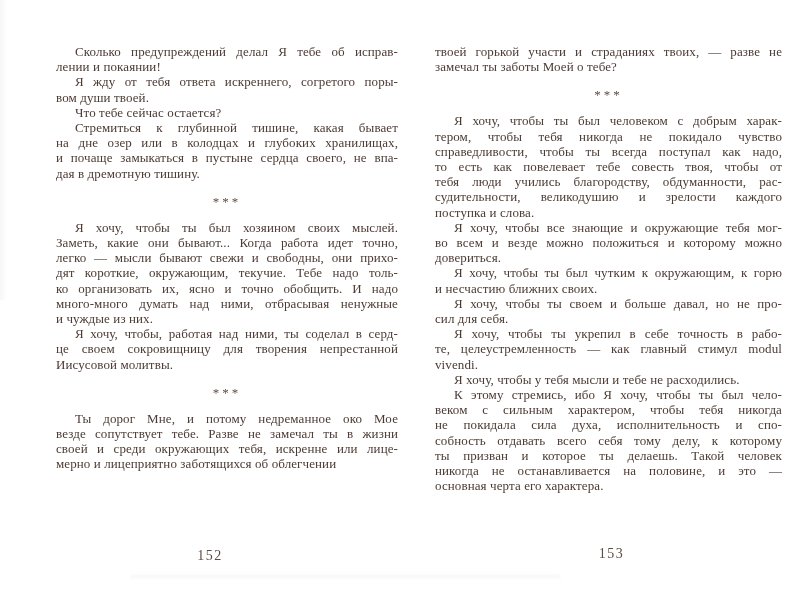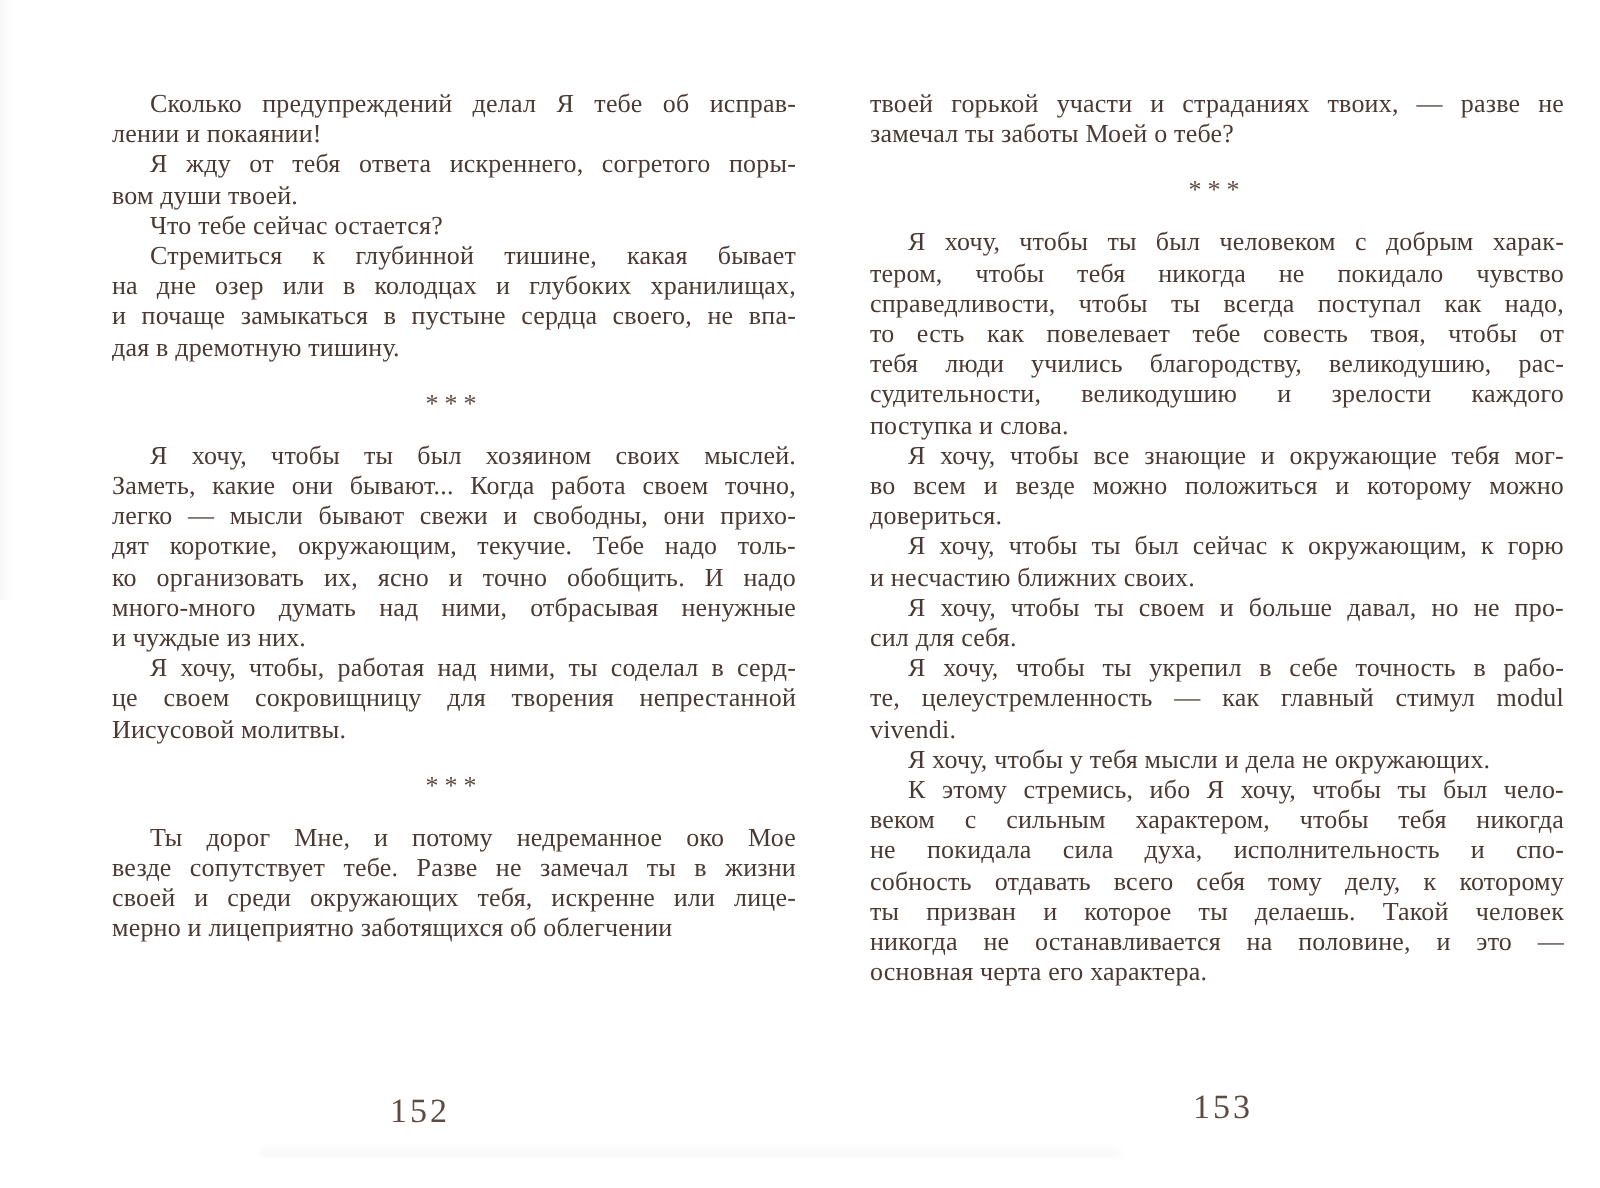--- a/index.html
+++ b/index.html
@@ -41,21 +41,21 @@
     color: var(--ink-soft);
     font-size: 13px;
     line-height: 15px;
     margin: 13px 0 11px 0;
   }
   .page-number {
     position: absolute;
     left: 0;
     width: 100%;
     text-align: center;
-    font-size: 17px;
+    font-size: 14px;
     letter-spacing: 1.5px;
     color: var(--ink-soft);
   }
   .page-left  .page-number { top: 504px; transform: translateX(-17px); }
   .page-right .page-number { top: 502px; transform: translateX(3px); }
   
   .scan-shade-bottom {
     position: absolute;
     left: 130px; top: 575px;
     width: 430px; height: 3px;
@@ -91,21 +91,21 @@
         </div>
         <div class="paragraph">
           <div class="line first">Стремиться к глубинной тишине, какая бывает</div>
           <div class="line">на дне озер или в колодцах и глубоких хранилищах,</div>
           <div class="line">и почаще замыкаться в пустыне сердца своего, не впа-</div>
           <div class="line last">дая в дремотную тишину.</div>
         </div>
         <div class="separator">***</div>
         <div class="paragraph">
           <div class="line first">Я хочу, чтобы ты был хозяином своих мыслей.</div>
-          <div class="line">Заметь, какие они бывают... Когда работа своем точно,</div>
+          <div class="line">Заметь, какие они бывают... Когда работа идет точно,</div>
           <div class="line">легко — мысли бывают свежи и свободны, они прихо-</div>
           <div class="line">дят короткие, окружающим, текучие. Тебе надо толь-</div>
           <div class="line">ко организовать их, ясно и точно обобщить. И надо</div>
           <div class="line">много-много думать над ними, отбрасывая ненужные</div>
           <div class="line last">и чуждые из них.</div>
         </div>
         <div class="paragraph">
           <div class="line first">Я хочу, чтобы, работая над ними, ты соделал в серд-</div>
           <div class="line">це своем сокровищницу для творения непрестанной</div>
           <div class="line last">Иисусовой молитвы.</div>
@@ -126,44 +126,44 @@
         <div class="paragraph">
           <div class="line">твоей горькой участи и страданиях твоих, — разве не</div>
           <div class="line last">замечал ты заботы Моей о тебе?</div>
         </div>
         <div class="separator">***</div>
         <div class="paragraph">
           <div class="line first">Я хочу, чтобы ты был человеком с добрым харак-</div>
           <div class="line">тером, чтобы тебя никогда не покидало чувство</div>
           <div class="line">справедливости, чтобы ты всегда поступал как надо,</div>
           <div class="line">то есть как повелевает тебе совесть твоя, чтобы от</div>
-          <div class="line">тебя люди учились благородству, великодушию, рас-</div>
+          <div class="line">тебя люди учились благородству, обдуманности, рас-</div>
           <div class="line">судительности, великодушию и зрелости каждого</div>
           <div class="line last">поступка и слова.</div>
         </div>
         <div class="paragraph">
           <div class="line first">Я хочу, чтобы все знающие и окружающие тебя мог-</div>
           <div class="line">во всем и везде можно положиться и которому можно</div>
           <div class="line last">довериться.</div>
         </div>
         <div class="paragraph">
-          <div class="line first">Я хочу, чтобы ты был сейчас к окружающим, к горю</div>
+          <div class="line first">Я хочу, чтобы ты был чутким к окружающим, к горю</div>
           <div class="line last">и несчастию ближних своих.</div>
         </div>
         <div class="paragraph">
           <div class="line first">Я хочу, чтобы ты своем и больше давал, но не про-</div>
           <div class="line last">сил для себя.</div>
         </div>
         <div class="paragraph">
           <div class="line first">Я хочу, чтобы ты укрепил в себе точность в рабо-</div>
           <div class="line">те, целеустремленность — как главный стимул modul</div>
           <div class="line last">vivendi.</div>
         </div>
         <div class="paragraph">
-          <div class="line first last">Я хочу, чтобы у тебя мысли и дела не окружающих.</div>
+          <div class="line first last">Я хочу, чтобы у тебя мысли и тебе не расходились.</div>
         </div>
         <div class="paragraph">
           <div class="line first">К этому стремись, ибо Я хочу, чтобы ты был чело-</div>
           <div class="line">веком с сильным характером, чтобы тебя никогда</div>
           <div class="line">не покидала сила духа, исполнительность и спо-</div>
           <div class="line">собность отдавать всего себя тому делу, к которому</div>
           <div class="line">ты призван и которое ты делаешь. Такой человек</div>
           <div class="line">никогда не останавливается на половине, и это —</div>
           <div class="line last">основная черта его характера.</div>
         </div>

